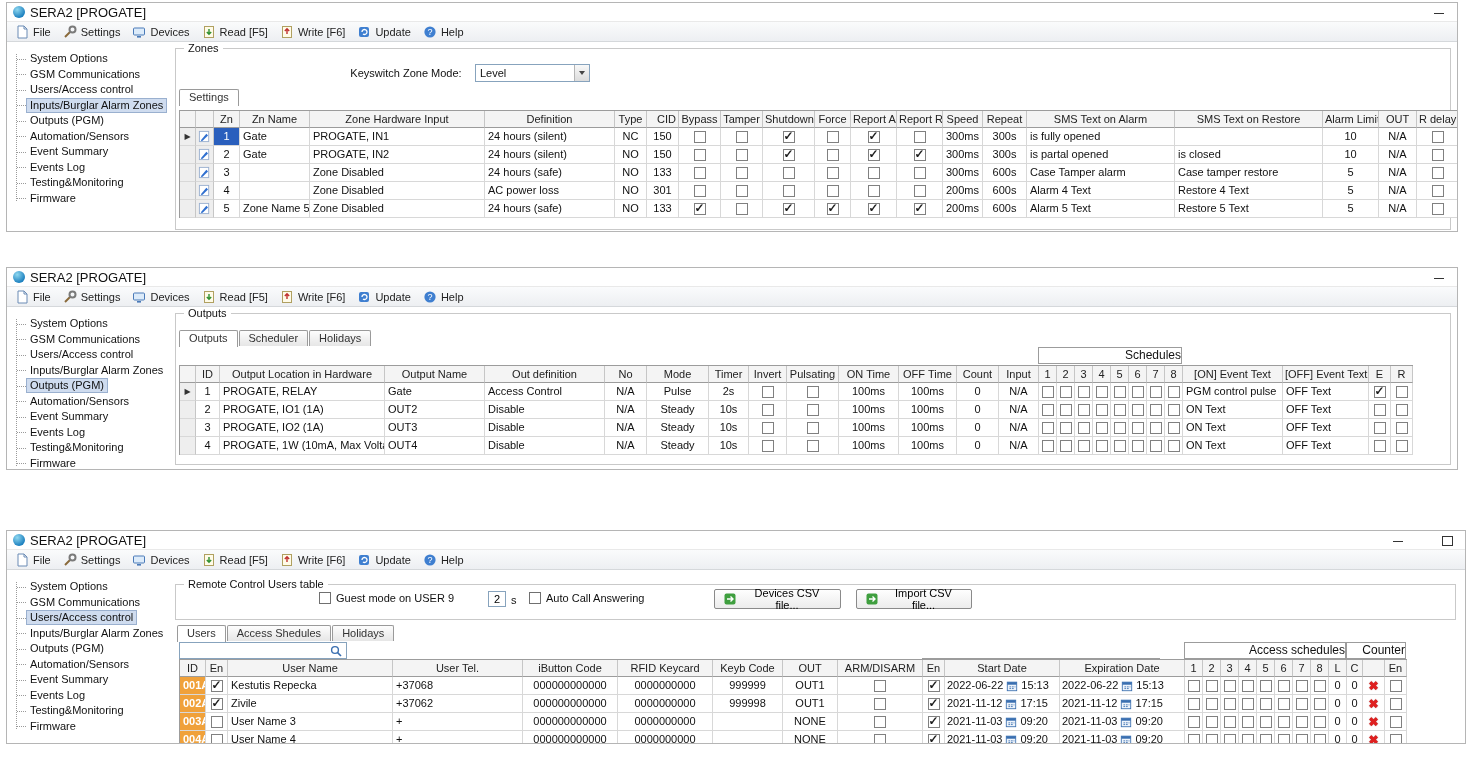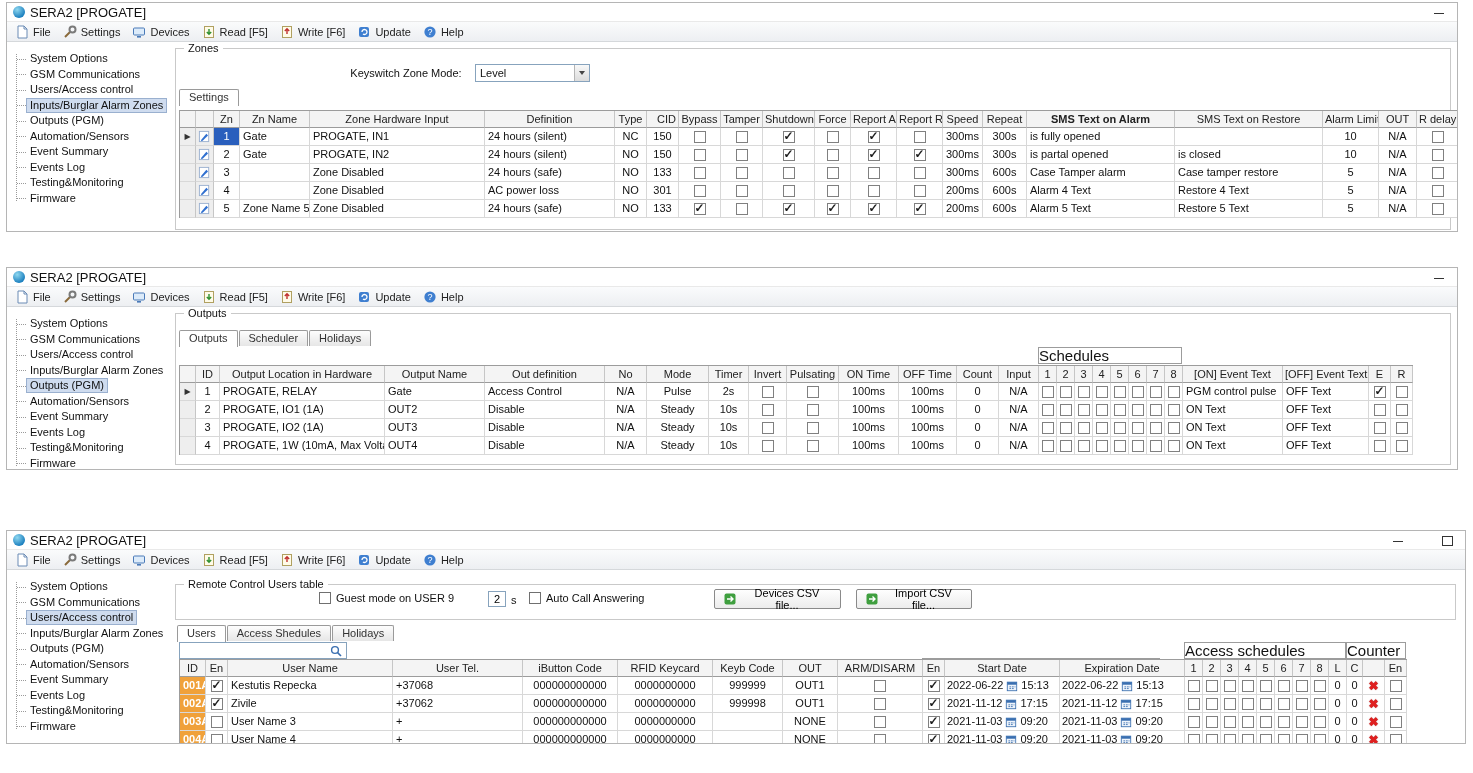--- a/index.html
+++ b/index.html
@@ -48,21 +48,21 @@
 .cb{width:12px;height:12px;border:1px solid #808080;background:#fff;position:relative;display:inline-block;flex:none}
 .cb.on::after{content:'\2713';position:absolute;left:0;top:-4px;font-size:12px;font-weight:bold;color:#1c1c1c}
 .idbadge{background:var(--id-badge-bg,#f0a13a);color:#fff;text-align:center;font-weight:bold}
 .datec{display:flex;align-items:center;gap:3px;padding:0 2px}
 .cal{width:12px;height:12px;flex:none}
 .cal svg{width:12px;height:12px;display:block}
 .delx{color:var(--delete-red,#e02020);font-weight:bold;font-size:12px;line-height:16px;text-shadow:0 0 1px #901010}
 .btn{position:absolute;height:20px;border:1px solid #8a8a8a;background:linear-gradient(#fefefe,#ececec);display:flex;align-items:center;gap:5px;padding:0 8px;font-size:11px;border-radius:2px;font-family:inherit}
 .ck{position:absolute;display:flex;align-items:center;gap:5px;font-size:11px;white-space:nowrap}
 .ckbox{width:12px;height:12px;border:1px solid #707070;background:#fff;flex:none}
-.ghead{position:absolute;height:17px;border:1px solid #9c9c9c;background:#fff;text-align:left;font-size:15px;line-height:15px;overflow:hidden;white-space:nowrap}
+.ghead{position:absolute;height:17px;border:1px solid #9c9c9c;background:#fff;text-align:right;font-size:12px;line-height:15px;overflow:hidden;white-space:nowrap}
 .searchbox{position:absolute;height:17px;border:1px solid #87a3bd;background:#fff;display:flex;align-items:center;justify-content:flex-end;padding-right:3px}
 .sinput{position:absolute;border:1px solid #87a3bd;height:16px;width:18px;font-size:11px;text-align:center;font-family:inherit}
 .caption{position:absolute;font-family:"Liberation Serif",serif;font-style:italic;font-size:17.5px;color:#000;white-space:nowrap}
 </style>
 </head>
 <body>
 
 <div class="page">
 
   <section class="win" style="left:6px;top:2px;width:1452px;height:230px">
@@ -195,21 +195,21 @@
               <div class="g-cell" style="width: 32px;">Type</div>
               <div class="g-cell" style="width: 32px; text-align: right;">CID</div>
               <div class="g-cell" style="width: 42px;">Bypass</div>
               <div class="g-cell" style="width: 42px;">Tamper</div>
               <div class="g-cell" style="width: 52px;">Shutdown</div>
               <div class="g-cell" style="width: 36px;">Force</div>
               <div class="g-cell" style="width: 46px;">Report A</div>
               <div class="g-cell" style="width: 46px;">Report R</div>
               <div class="g-cell" style="width: 40px;">Speed</div>
               <div class="g-cell" style="width: 44px;">Repeat</div>
-              <div class="g-cell" style="width: 148px; font-weight: bold;">SMS Text on Alarm</div>
+              <div class="g-cell" style="width: 148px;">SMS Text on Alarm</div>
               <div class="g-cell" style="width: 148px;">SMS Text on Restore</div>
               <div class="g-cell" style="width: 56px;">Alarm Limit</div>
               <div class="g-cell" style="width: 38px;">OUT</div>
               <div class="g-cell" style="width: 42px;">R delay</div>
             </div>
             <div class="g-row">
               <div class="g-cell selcol cc" style="width: 16px;">
                 <span class="tri">▶</span>
               </div>
               <div class="g-cell selcol cc" style="width: 18px;">

